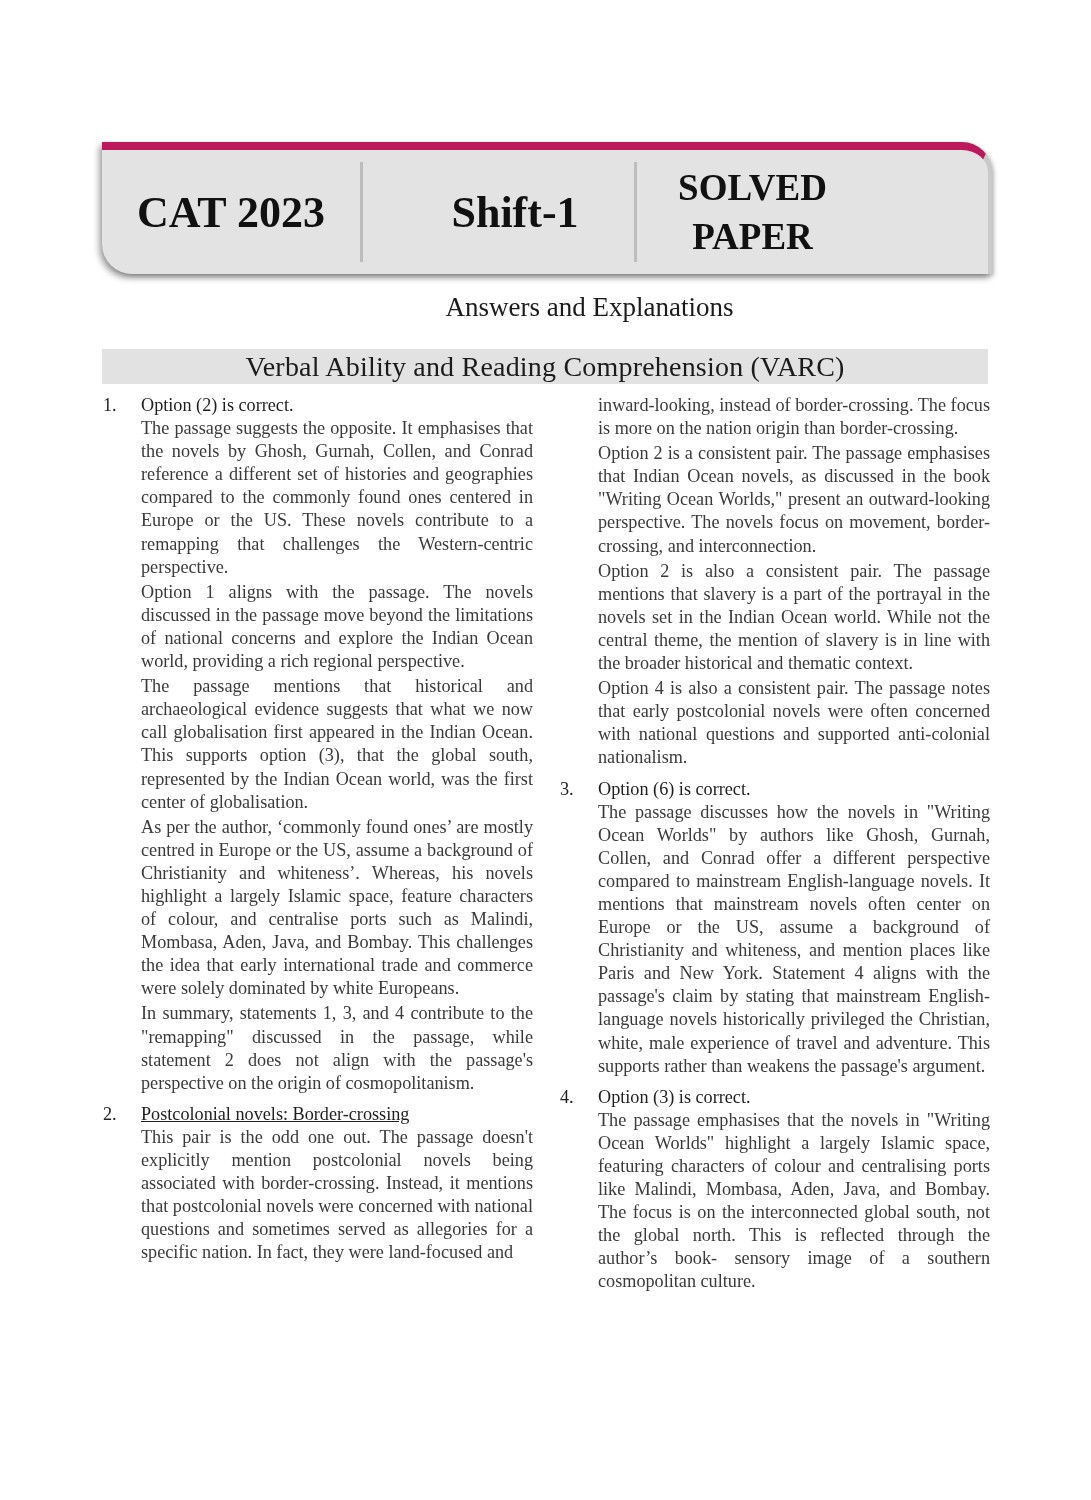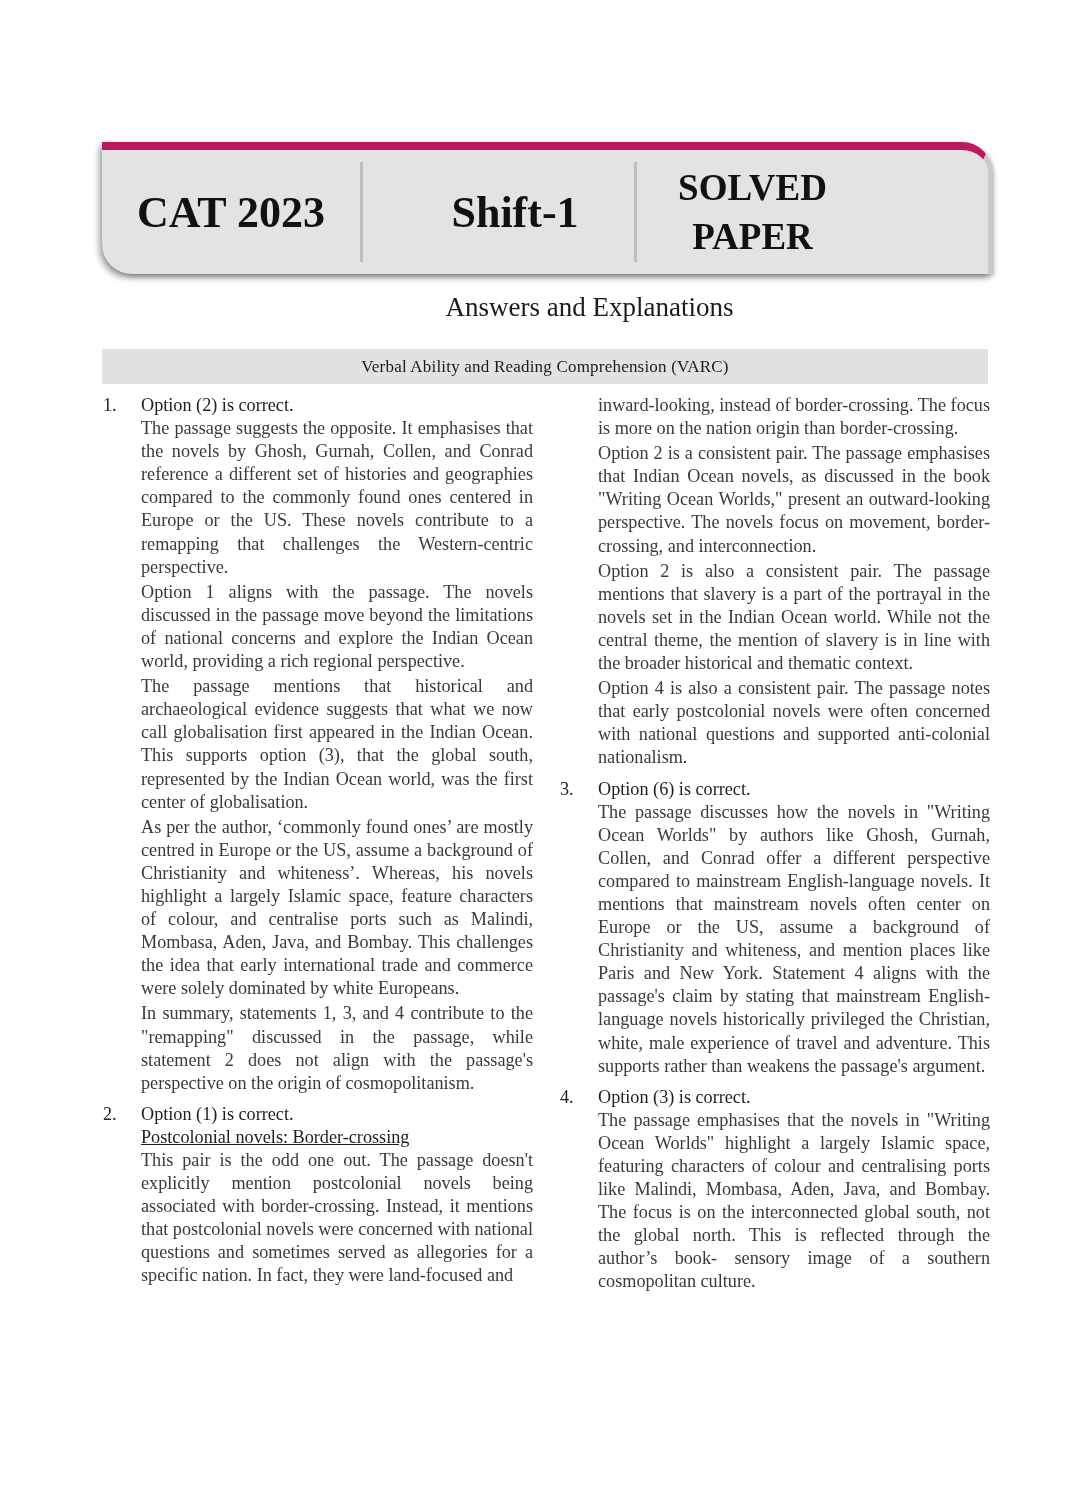--- a/index.html
+++ b/index.html
@@ -18,21 +18,21 @@
   .b-exam  { left: 0; width: 258px; font-size: 44px; }
   .b-shift { left: 262px; width: 302px; font-size: 44px; }
   .b-type  { left: 512px; width: 277px; font-size: 37px; line-height: 49px; }
   .b-divider { position: absolute; top: 12px; width: 3px; height: 100px; background: #bdbdbd; }
   .d1 { left: 258px; } .d2 { left: 532px; }
 
   .section-title { position: absolute; left: 0; width: 1091px; top: 292px; text-align: center;
                    font-size: 27px; color: #1b1b1b; margin-left: 44px; }
   .subsection-bar { position: absolute; left: 102px; width: 886px; top: 349px; height: 35px;
                     background: #e2e2e2; display: flex; align-items: center; justify-content: center;
-                    font-size: 17px; color: #1b1b1b; letter-spacing: 0.2px; }
+                    font-size: 28px; color: #1b1b1b; letter-spacing: 0.2px; }
 
   .col { position: absolute; top: 394px; width: 392px; font-size: 18.2px; line-height: 23.1px;
          color: #3a3a3a; }
   .col-left { left: 141px; }
   .col-right { left: 598px; }
 
   .q { position: relative; }
   .q-num { position: absolute; left: -38px; top: 0; color: #222; }
   .q-head { color: #1e1e1e; }
   .q-sub { color: #1e1e1e; text-decoration: underline; }
@@ -65,21 +65,20 @@
     <div class="q-head">Option (2) is correct.</div>
     <p class="para">The passage suggests the opposite. It emphasises that the novels by Ghosh, Gurnah, Collen, and Conrad reference a different set of histories and geographies compared to the commonly found ones centered in Europe or the US. These novels contribute to a remapping that challenges the Western-centric perspective.</p>
     <p class="para">Option 1 aligns with the passage. The novels discussed in the passage move beyond the limitations of national concerns and explore the Indian Ocean world, providing a rich regional perspective.</p>
     <p class="para">The passage mentions that historical and archaeological evidence suggests that what we now call globalisation first appeared in the Indian Ocean. This supports option (3), that the global south, represented by the Indian Ocean world, was the first center of globalisation.</p>
     <p class="para">As per the author, ‘commonly found ones’ are mostly centred in Europe or the US, assume a background of Christianity and whiteness’. Whereas, his novels highlight a largely Islamic space, feature characters of colour, and centralise ports such as Malindi, Mombasa, Aden, Java, and Bombay. This challenges the idea that early international trade and commerce were solely dominated by white Europeans.</p>
     <p class="para">In summary, statements 1, 3, and 4 contribute to the "remapping" discussed in the passage, while statement 2 does not align with the passage's perspective on the origin of cosmopolitanism.</p>
   </div>
   <div class="gap"></div>
   <div class="q">
     <span class="q-num">2.</span>
-    <div class="q-head">Option (1) is correct.</div>
     <div class="q-sub">Postcolonial novels: Border-crossing</div>
     <p class="para">This pair is the odd one out. The passage doesn't explicitly mention postcolonial novels being associated with border-crossing. Instead, it mentions that postcolonial novels were concerned with national questions and sometimes served as allegories for a specific nation. In fact, they were land-focused and</p>
   </div>
 </div>
 
 <div class="col col-right">
   <div class="q">
     <p class="para">inward-looking, instead of border-crossing. The focus is more on the nation origin than border-crossing.</p>
     <p class="para">Option 2 is a consistent pair. The passage emphasises that Indian Ocean novels, as discussed in the book "Writing Ocean Worlds," present an outward-looking perspective. The novels focus on movement, border-crossing, and interconnection.</p>
     <p class="para">Option 2 is also a consistent pair. The passage mentions that slavery is a part of the portrayal in the novels set in the Indian Ocean world. While not the central theme, the mention of slavery is in line with the broader historical and thematic context.</p>

